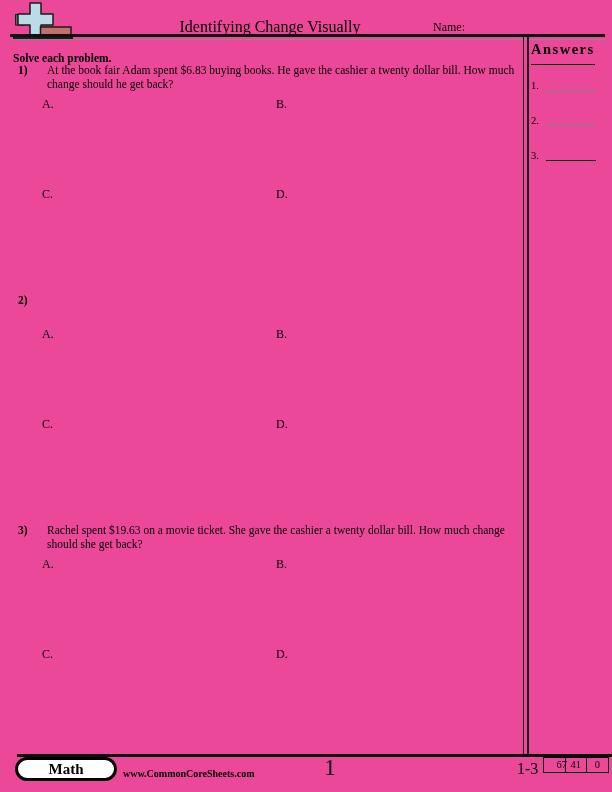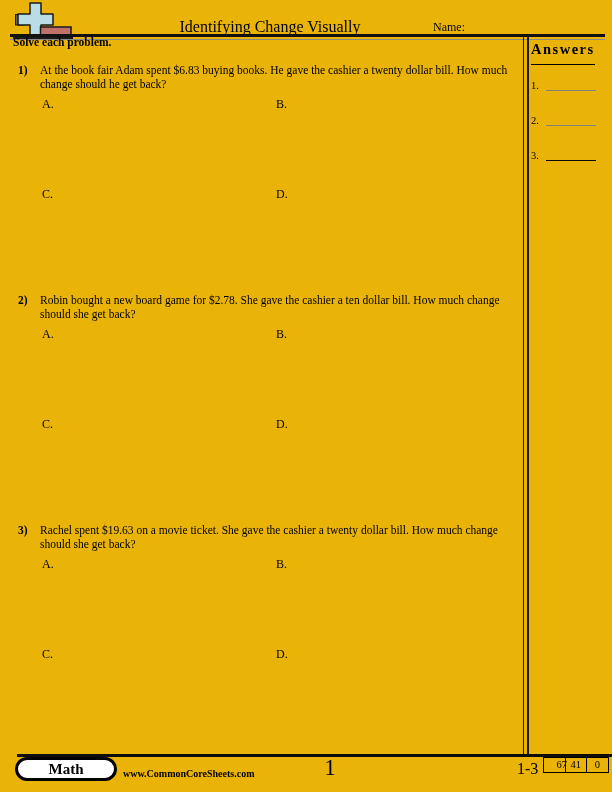--- a/index.html
+++ b/index.html
@@ -1,36 +1,36 @@
 <!DOCTYPE html>
 <html><head>
 <meta charset="utf-8">
 <style>
   * { margin:0; padding:0; box-sizing:border-box; }
   html,body { background:#ffffff; }
   .page {
     position:relative;
     width:612px; height:792px;
-    background:#eab308;
+    background:#ec4899;
     font-family:"Liberation Serif", serif;
     color:#000;
     overflow:hidden;
   }
   .abs { position:absolute; }
 
   
   .page-title {
     left:155px; top:18px; width:230px;
     text-align:center;
     font-size:16px;
   }
   .name-label { left:418px; top:20px; font-size:12px;margin-left:15px; }
   .hrule-thick { left:10px; top:34px; width:595px; height:3px; background:#111; }
   .hrule-thin  { left:10px; top:39px; width:595px; height:1px; background:#8a8a8a; }
-  .instructions { left:13px; top:36px; font-size:11.5px; font-weight:bold; }
+  .instructions { left:13px; top:52px; font-size:11.5px; font-weight:bold; }
 
   
   .vline { top:36px; width:1.6px; height:718px; background:#1a1a1a; }
   .vline.one { left:522.5px; }
   .vline.two { left:527px; }
   .answers-heading {
     left:531px; top:41px;
     font-size:14.5px; font-weight:bold;
     letter-spacing:1.5px;
     border-bottom:1.6px solid #000;
@@ -44,21 +44,21 @@
   .answer-row.r3 { top:150px; }
   .answer-row.r3 .answer-blank { border-bottom-color:#0a0a0a; }
 
   
   .problem { left:18px; width:496px; height:152px; }
   .problem.p1 { top:64px; }
   .problem.p2 { top:294px; }
   .problem.p3 { top:524px; }
   .problem .pnum { position:absolute; left:0; top:0; font-size:11.5px; font-weight:bold; }
   .problem .ptext {
-    position:absolute; left:22px; top:0; width:478px;
+    position:absolute; left:29px; top:0; width:478px;
     font-size:11.5px; line-height:13.5px;
   }
   .option { position:absolute; font-size:12px; }
   .option.a { left:24px;  top:33px; }
   .option.b { left:258px; top:33px; }
   .option.c { left:24px;  top:123px; }
   .option.d { left:258px; top:123px; }
 
   
   .footer-rule { left:17px; top:754px; width:595px; height:2.5px; background:#0d0d0d; }
@@ -127,21 +127,20 @@
     <span class="pnum">1)</span>
     <div class="ptext">At the book fair Adam spent $6.83 buying books. He gave the cashier a twenty dollar bill. How much change should he get back?</div>
     <span class="option a">A.</span>
     <span class="option b">B.</span>
     <span class="option c">C.</span>
     <span class="option d">D.</span>
   </div>
 
   <div class="abs problem p2">
     <span class="pnum">2)</span>
-    <div class="ptext">Robin bought a new board game for $2.78. She gave the cashier a ten dollar bill. How much change should she get back?</div>
     <span class="option a">A.</span>
     <span class="option b">B.</span>
     <span class="option c">C.</span>
     <span class="option d">D.</span>
   </div>
 
   <div class="abs problem p3">
     <span class="pnum">3)</span>
     <div class="ptext">Rachel spent $19.63 on a movie ticket. She gave the cashier a twenty dollar bill. How much change should she get back?</div>
     <span class="option a">A.</span>

